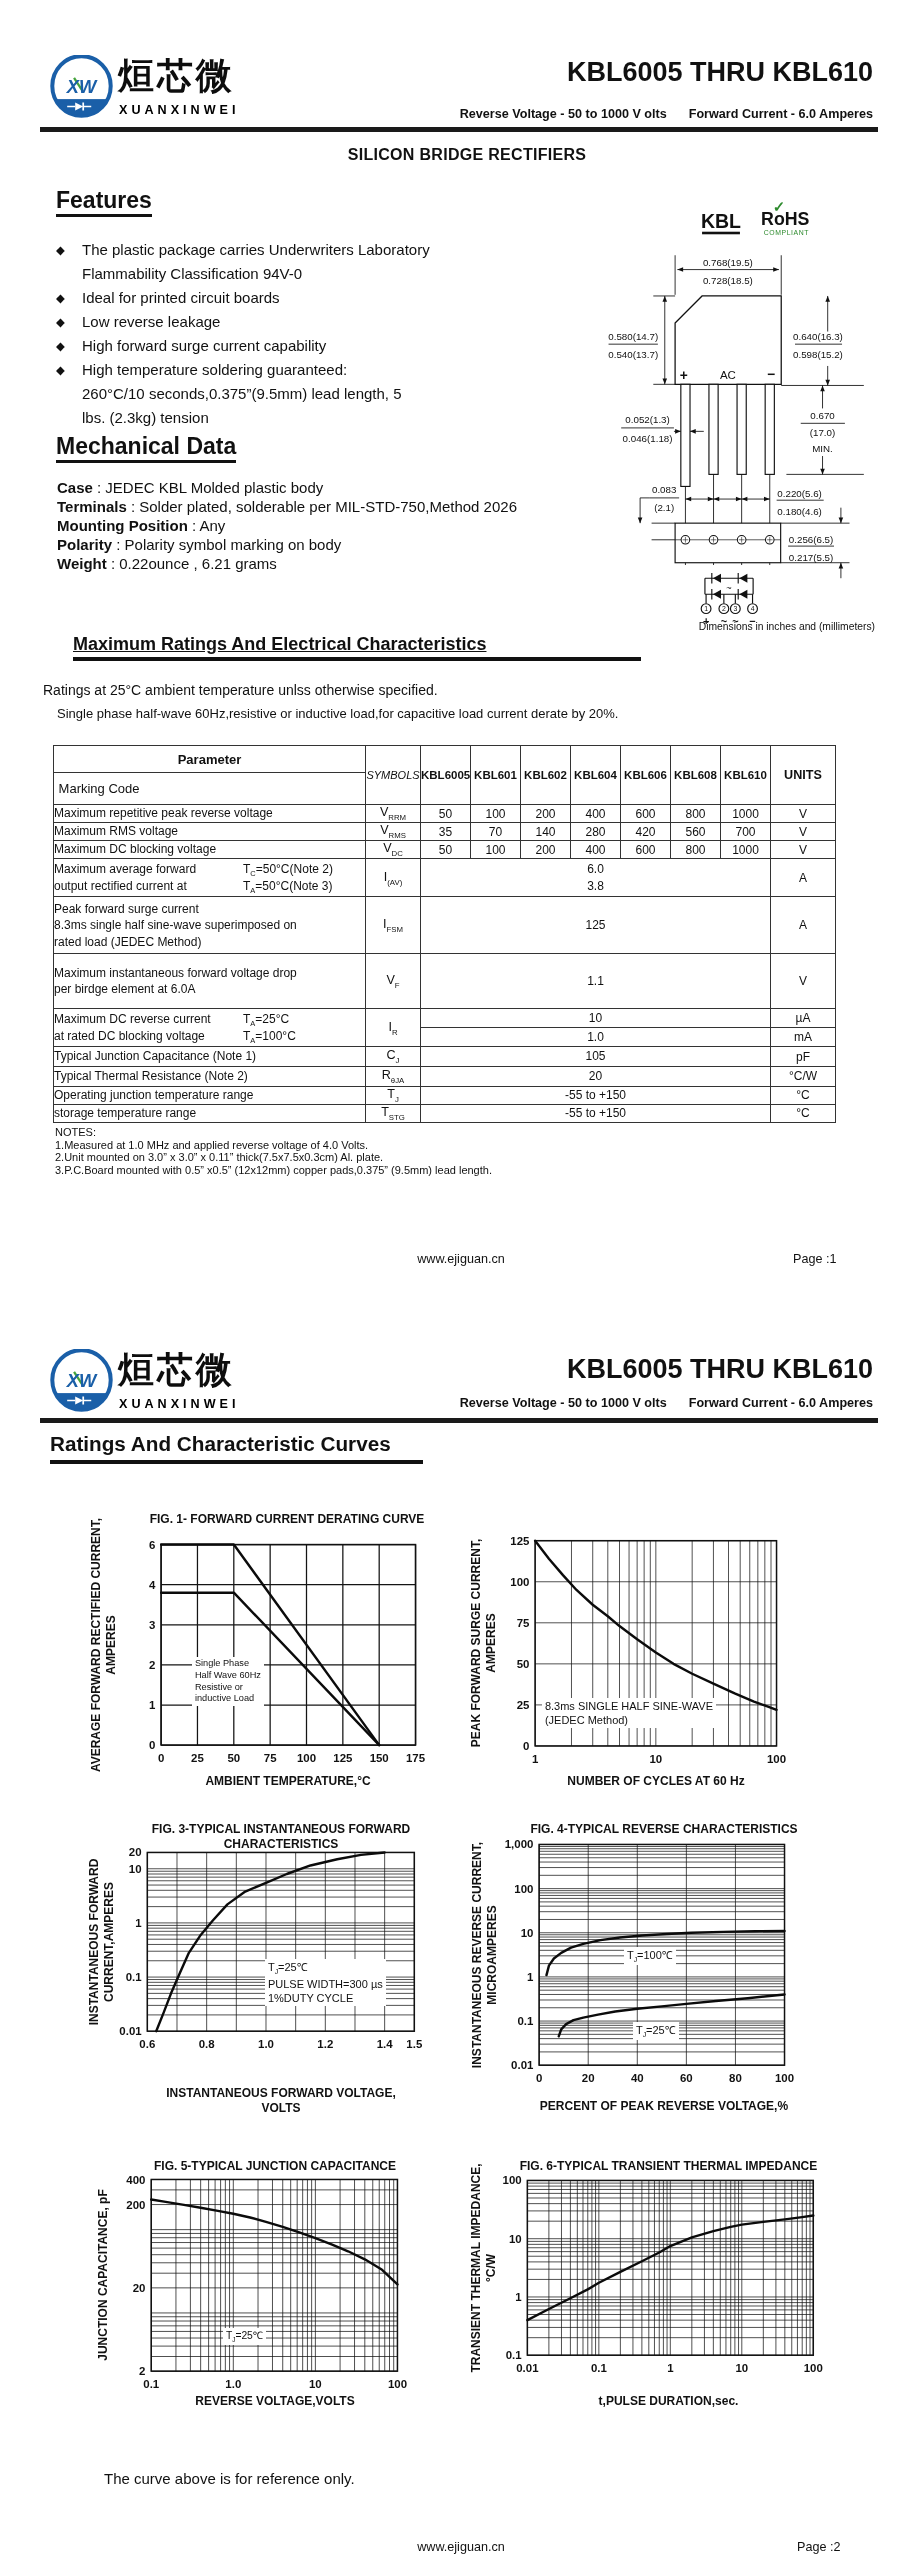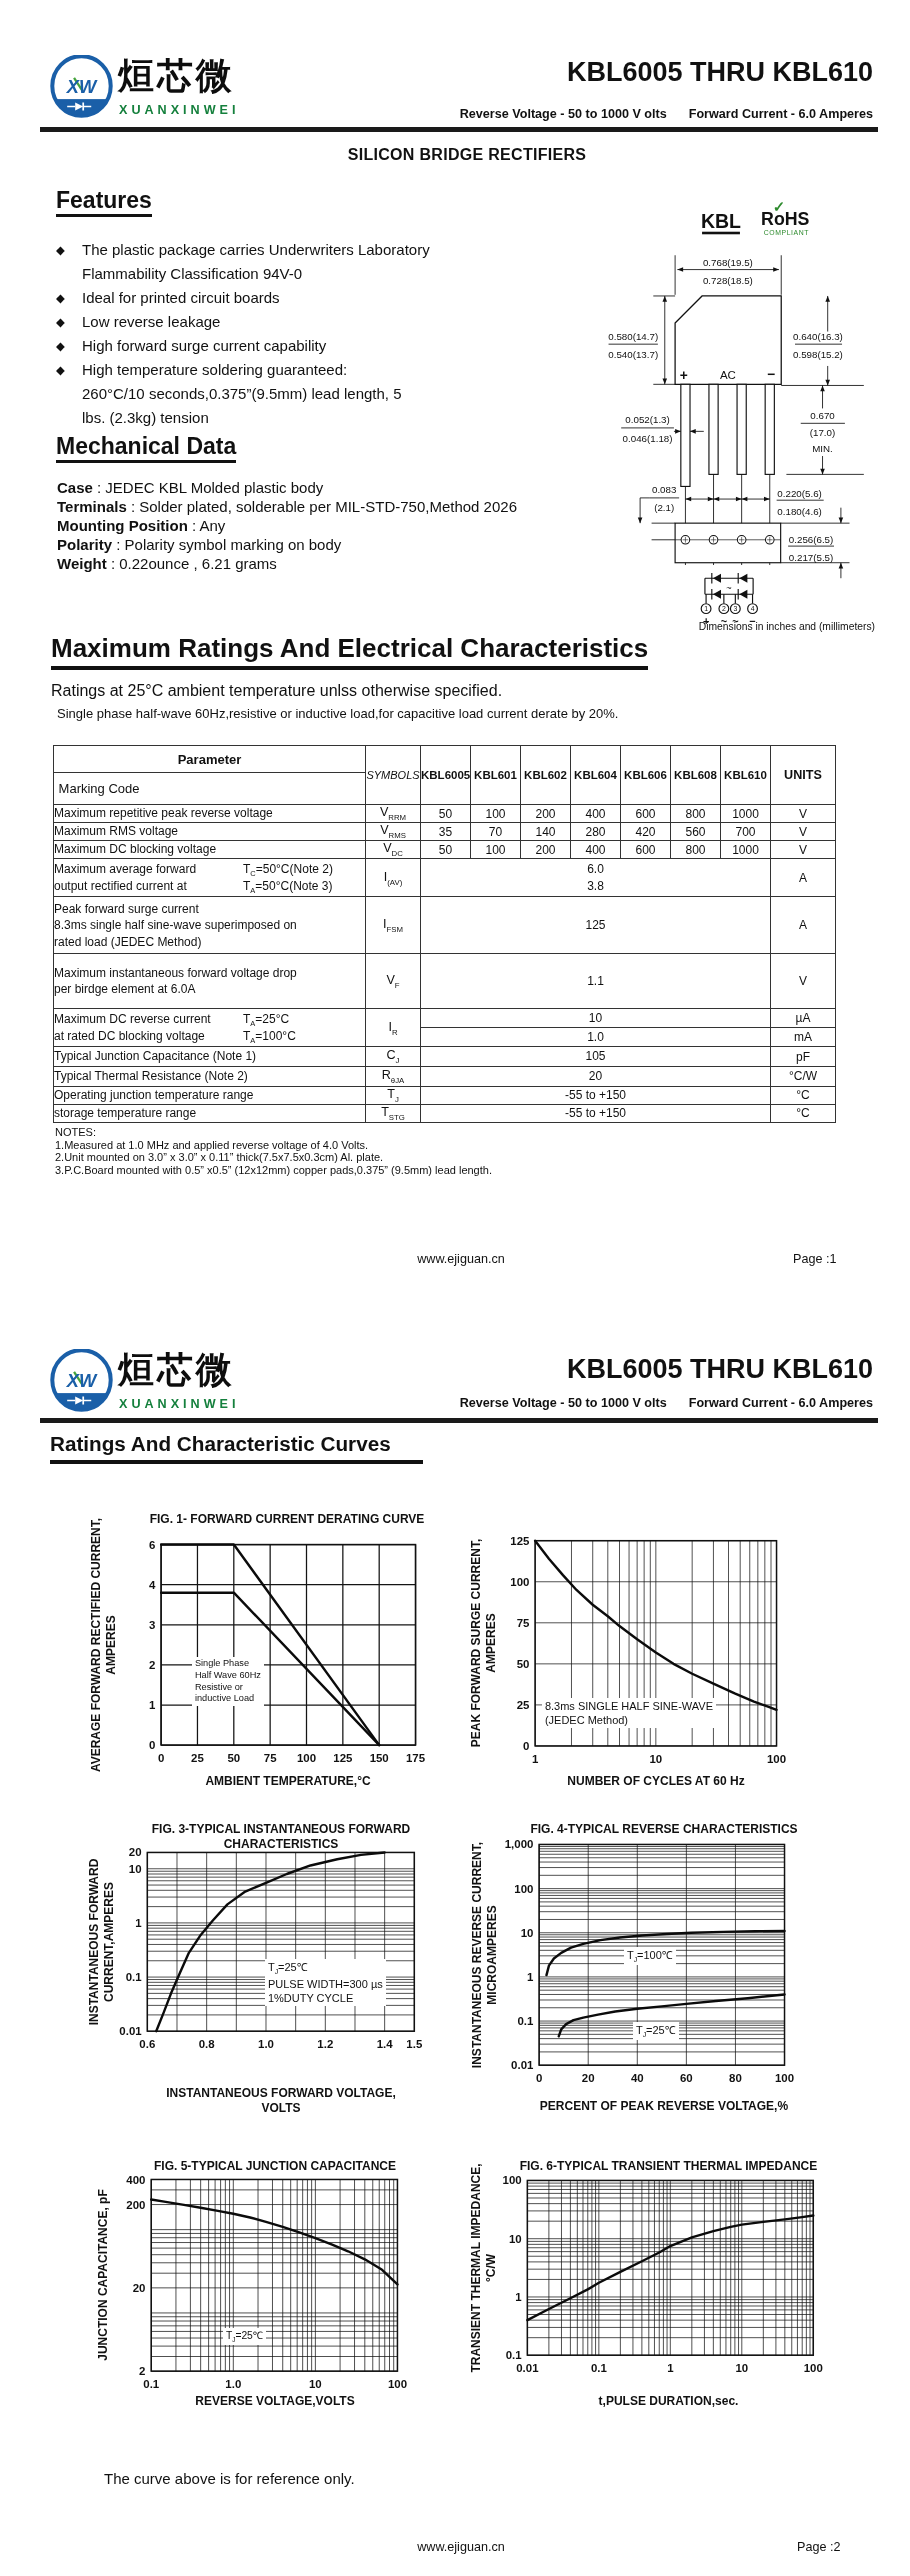--- a/index.html
+++ b/index.html
@@ -3,21 +3,21 @@
 <meta charset="utf-8">
 <style>
   html,body{margin:0;padding:0;background:#888;}
   #page{position:relative;width:910px;height:2576px;background:#fff;overflow:hidden;
         font-family:"Liberation Sans",sans-serif;color:#111;}
   .abs{position:absolute;}
   
   .logo{position:absolute;width:241px;height:75px;}
   .logo svg{position:absolute;left:16px;top:0;}
   .logo-cn{position:absolute;left:84px;top:3.4px;font-size:36px;font-weight:bold;color:#0d0d0d;letter-spacing:2.9px;line-height:1;}
-  .logo-en{position:absolute;left:85px;top:48px;font-size:12.6px;font-weight:bold;color:#15803d;letter-spacing:4px;}
+  .logo-en{position:absolute;left:85px;top:48px;font-size:12.6px;font-weight:bold;color:#000000;letter-spacing:4px;}
   .doc-title{position:absolute;right:37px;font-size:27px;font-weight:bold;white-space:nowrap;}
   .doc-sub{position:absolute;right:37px;font-size:12.6px;font-weight:bold;white-space:nowrap;}
   .doc-sub span+span{margin-left:22px;}
   .hrule{position:absolute;left:40px;width:838px;height:5.2px;background:#1a1a1a;}
   
   .h-center{position:absolute;left:12px;width:910px;text-align:center;font-size:16px;font-weight:bold;letter-spacing:0.3px;}
   .h-sec{position:absolute;font-weight:bold;border-bottom:3.4px solid #111;padding-bottom:2.3px;line-height:1.05;}
   
   #features-list{position:absolute;left:56px;top:238px;width:436px;font-size:15px;line-height:24px;}
   .feat-line{position:relative;padding-left:26px;}
@@ -237,22 +237,22 @@
       <text x="241" y="726" text-anchor="middle" font-size="12" fill="#111">3</text>
       <text x="271" y="726" text-anchor="middle" font-size="12" fill="#111">4</text>
       <text x="190" y="749" text-anchor="middle" font-size="19" fill="#111" font-weight="bold">+</text>
       <text x="221" y="749" text-anchor="middle" font-size="19" fill="#111" font-weight="bold">~</text>
       <text x="241" y="749" text-anchor="middle" font-size="19" fill="#111" font-weight="bold">~</text>
       <text x="271" y="749" text-anchor="middle" font-size="19" fill="#111" font-weight="bold">−</text>
     </svg>
 
   <div class="small-note" style="left:620px;top:621px;width:255px;text-align:right;">Dimensions in inches and (millimeters)</div>
 
-  <div class="h-sec" style="left:51px;top:635px;font-size:26px;border-bottom-width:4.6px;padding-bottom:3.4px;min-width:568px;">Maximum Ratings And Electrical Characteristics</div>
-  <div class="abs" style="left:51px;top:682px;font-size:16px;">Ratings at 25°C ambient temperature unlss otherwise specified.</div>
+  <div class="h-sec" style="left:73px;top:635px;font-size:18px;border-bottom-width:4.6px;padding-bottom:3.4px;min-width:568px;text-decoration:underline;">Maximum Ratings And Electrical Characteristics</div>
+  <div class="abs" style="left:43px;top:682px;font-size:14px;">Ratings at 25°C ambient temperature unlss otherwise specified.</div>
   <div class="abs" style="left:57px;top:706px;font-size:13px;">Single phase half-wave 60Hz,resistive or inductive load,for capacitive load current derate by 20%.</div>
 
   <table id="spec-table">
     <colgroup>
       <col style="width:312px">
         <col style="width:55px">
       <col style="width:50px">
         <col style="width:50px">
         <col style="width:50px">
         <col style="width:50px">

